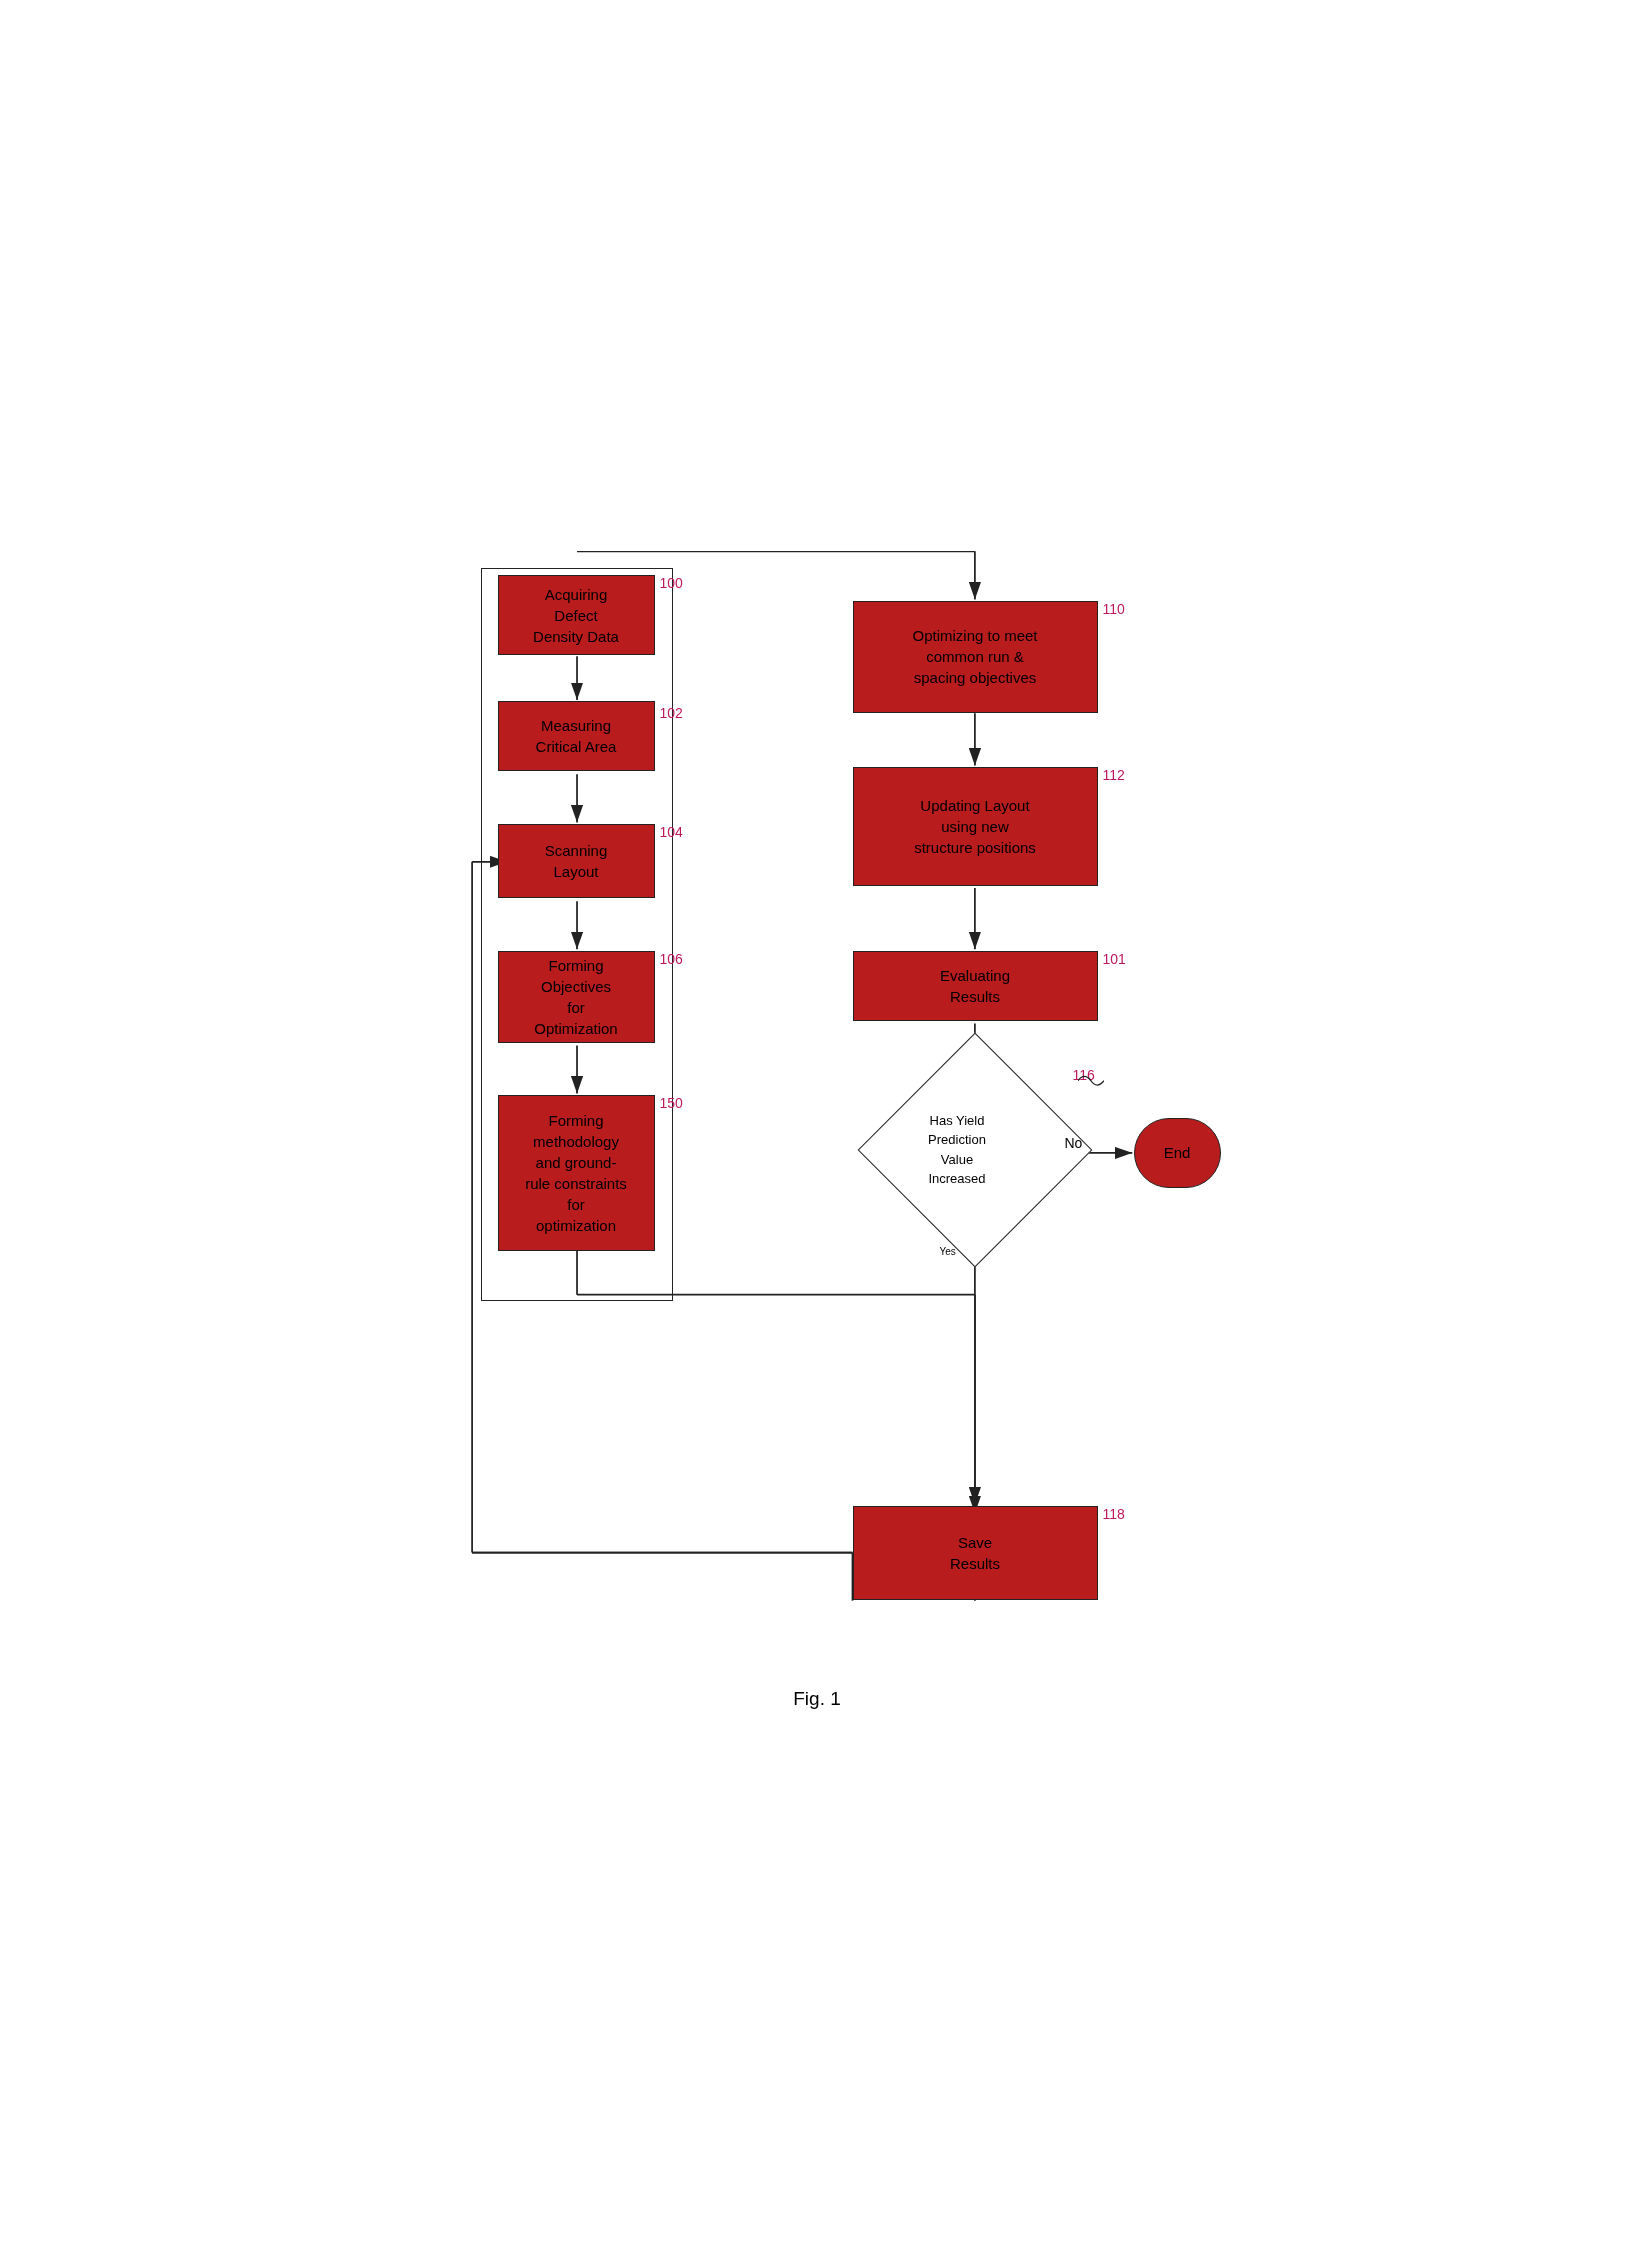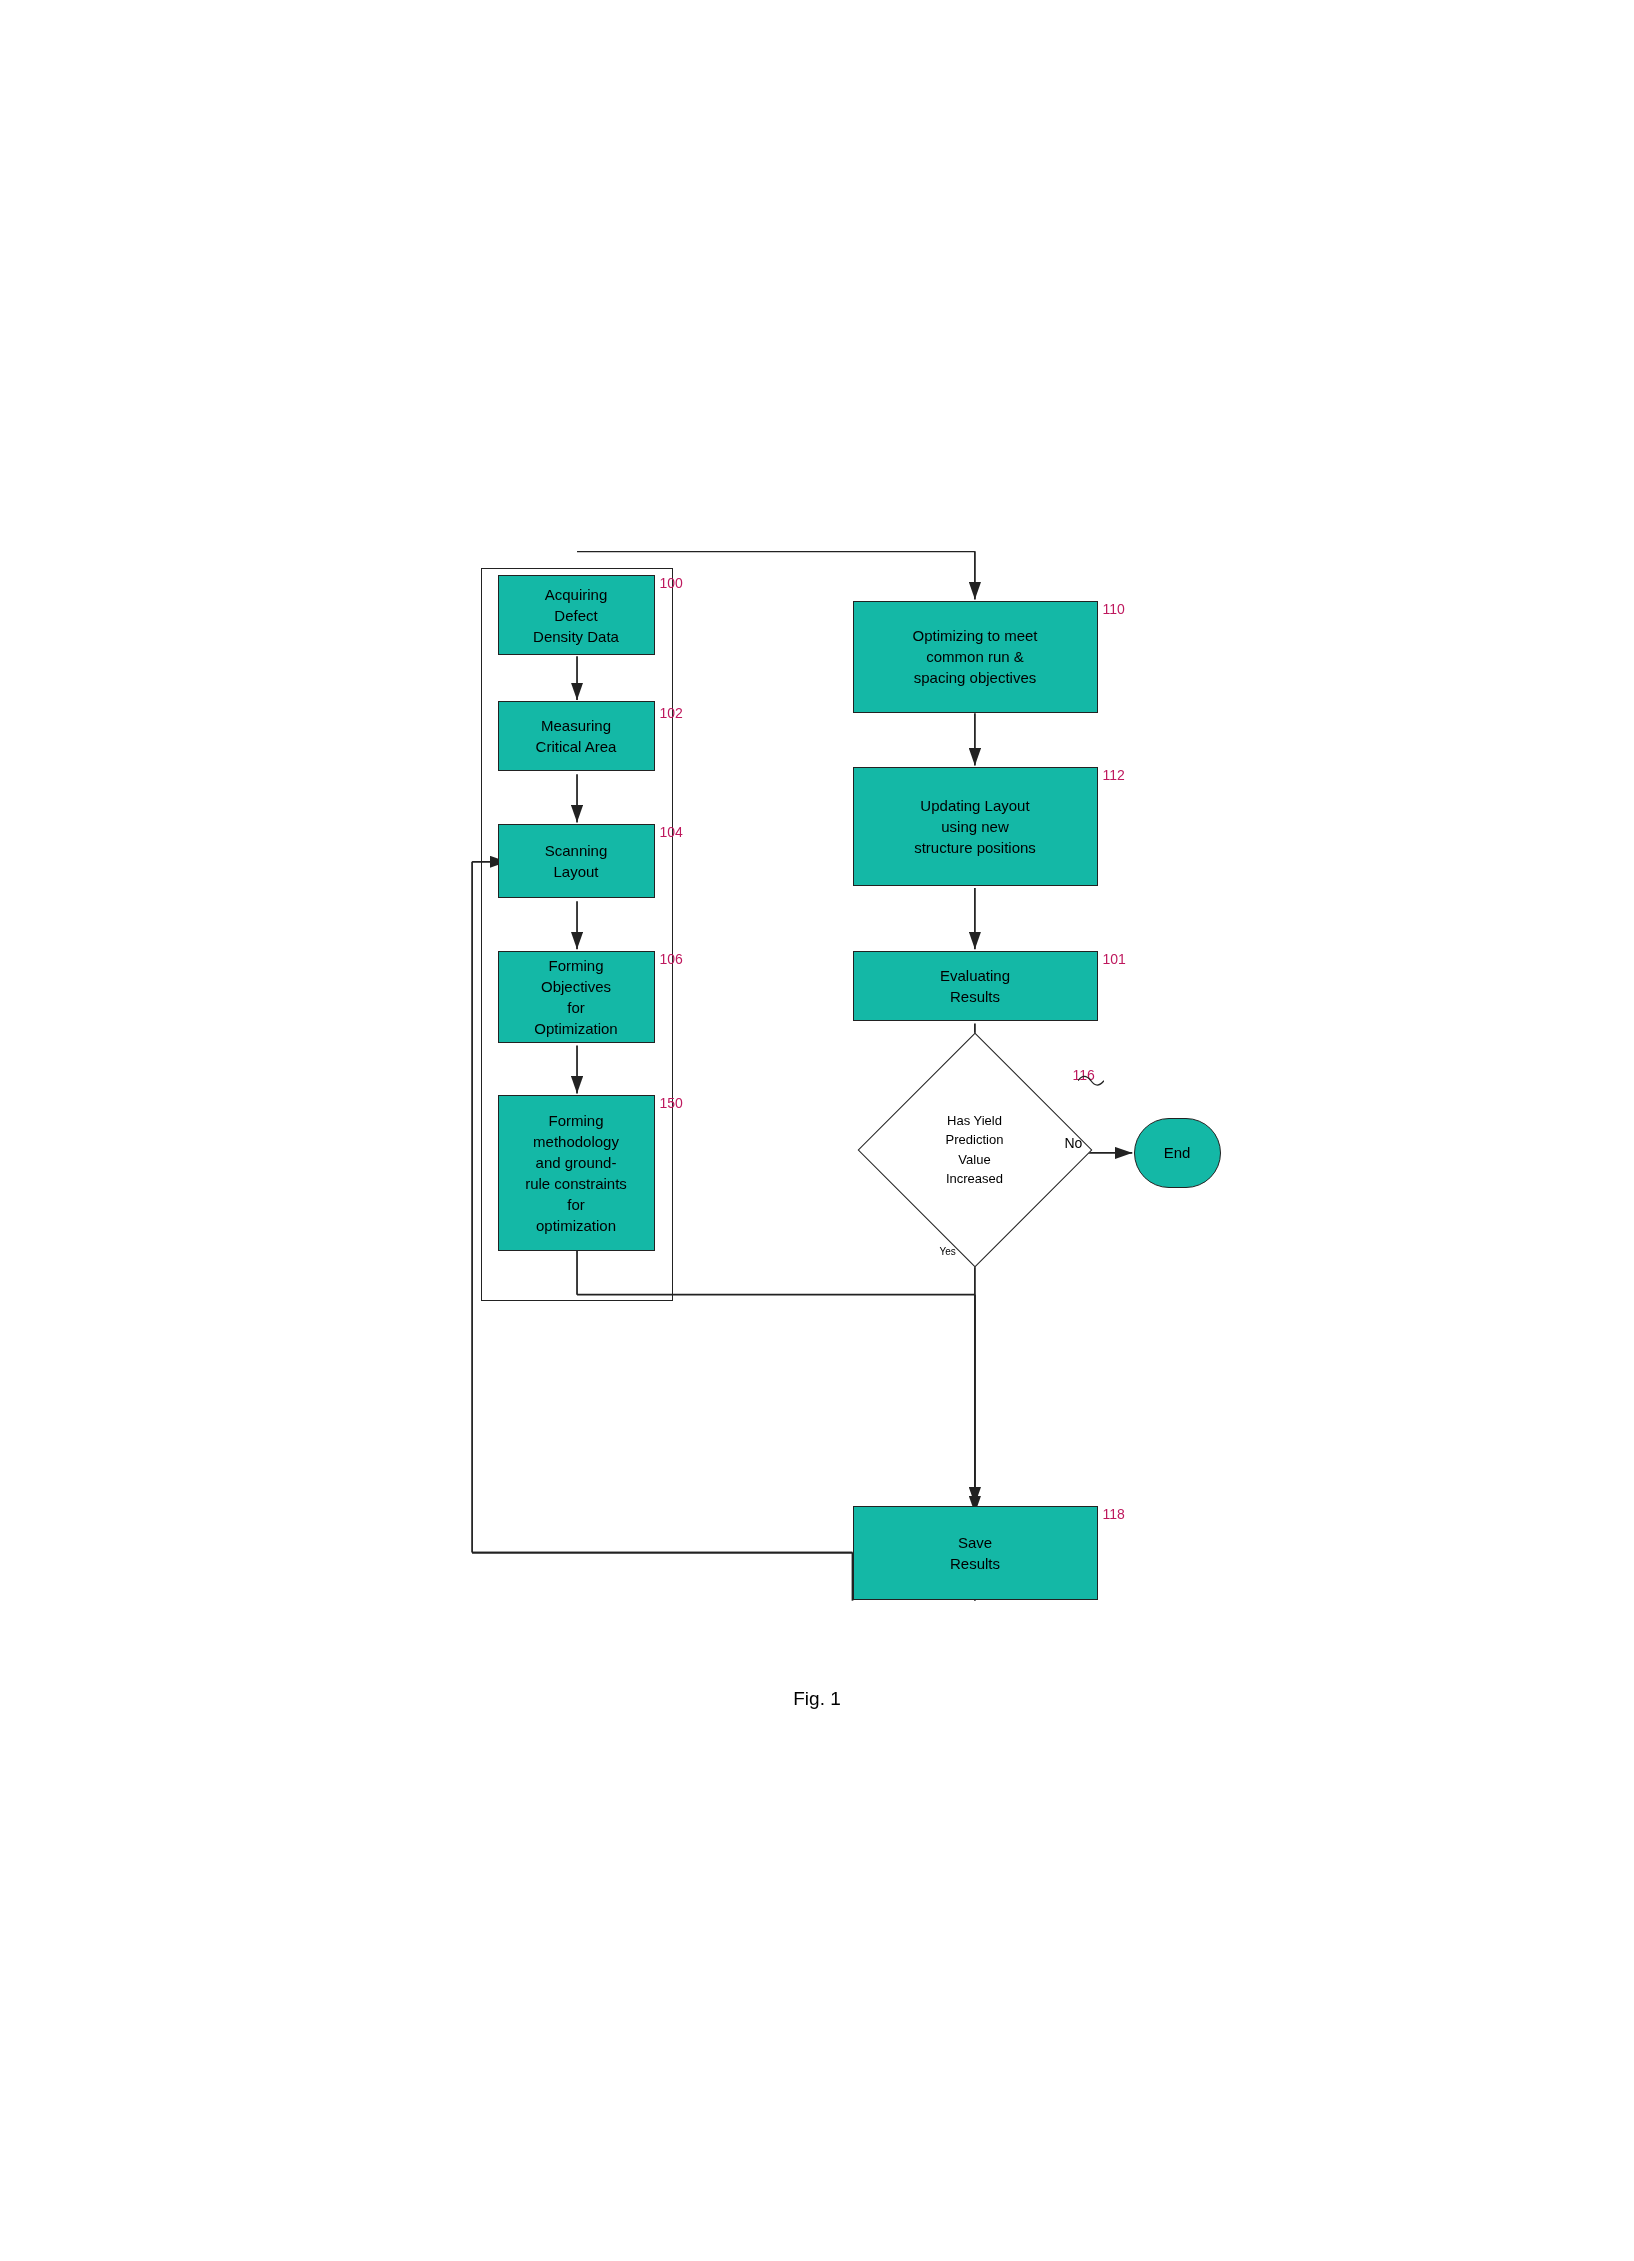--- a/index.html
+++ b/index.html
@@ -19,38 +19,37 @@
     }
     .flowchart {
       position: relative;
       width: 100%;
       height: 100%;
     }
     
     .box {
       position: absolute;
       border: 1.7px solid #222;
-      background: #14b8a6;
+      background: #b91c1c;
       display: flex;
       align-items: center;
       justify-content: center;
       text-align: center;
       font-size: 15px;
       line-height: 1.4;
       padding: 8.7px 12.2px;
     }
     .box-rounded {
       border-radius: 35px;
     }
     
     .diamond-wrapper {
       position: absolute;
       display: flex;
       align-items: center;
-      justify-content: center;
     }
     .diamond {
       width: 166px;
       height: 166px;
       background: #fff;
       border: 1.7px solid #222;
       transform: rotate(45deg);
       position: absolute;
     }
     .diamond-text {

